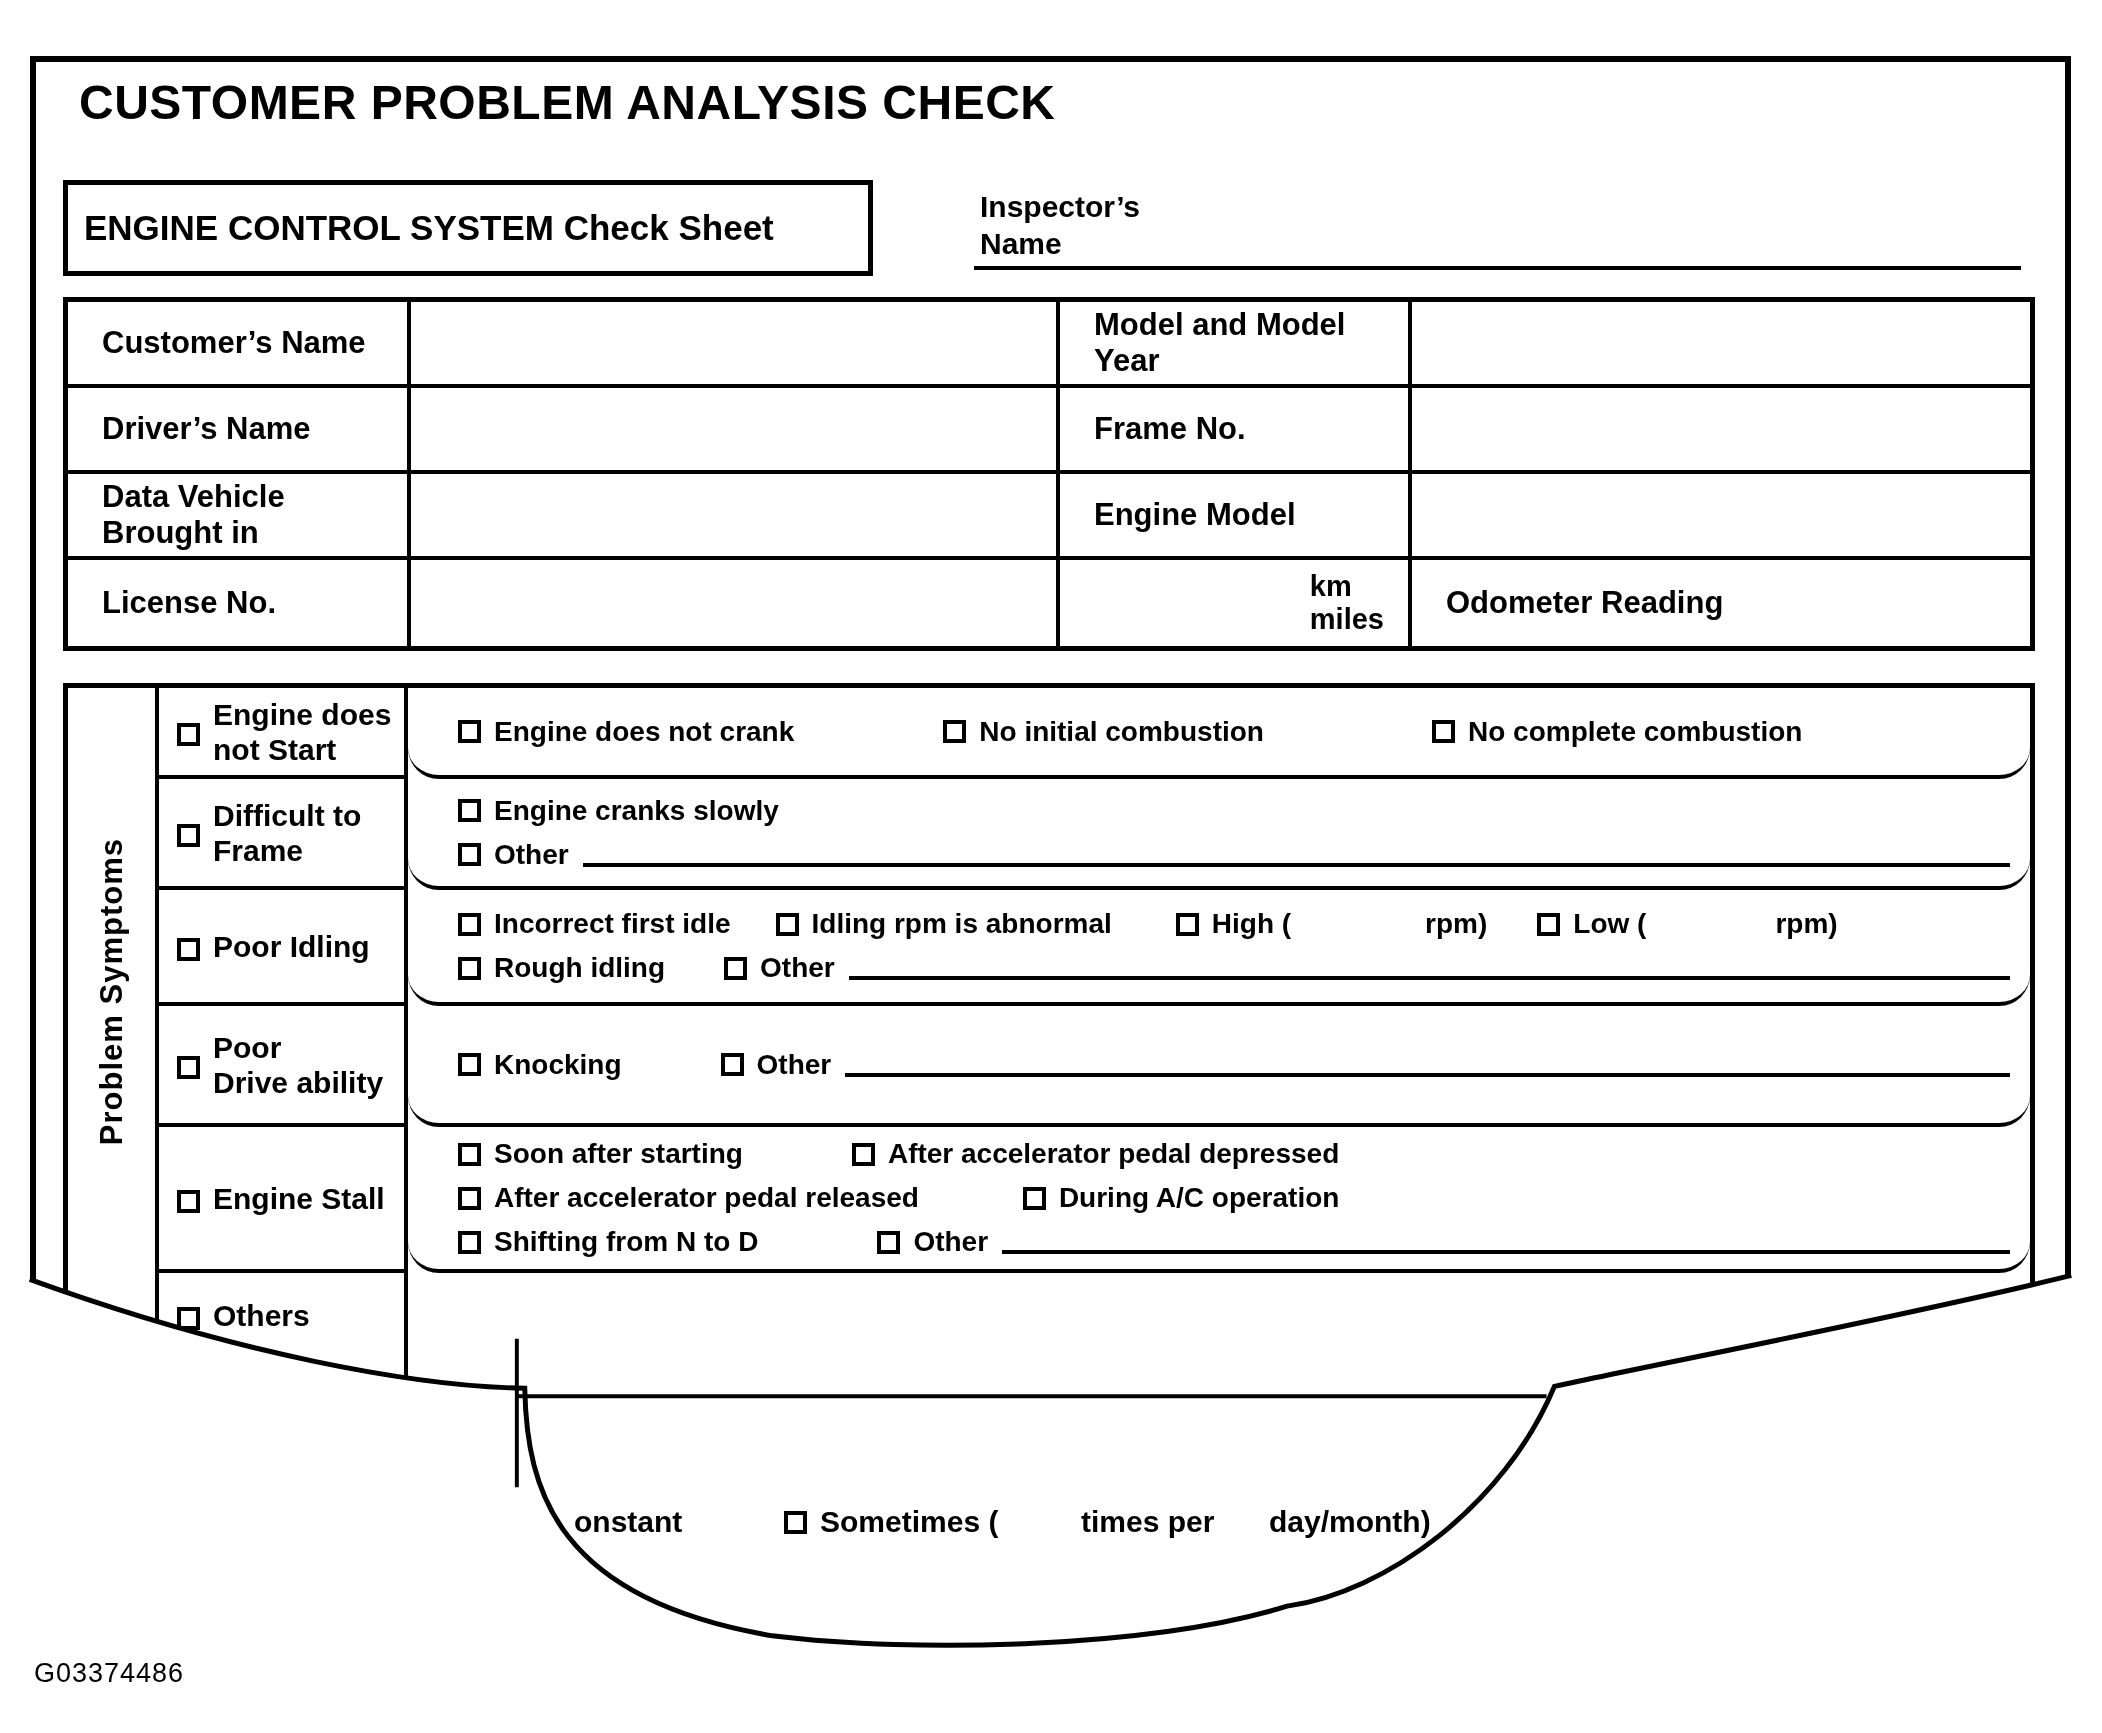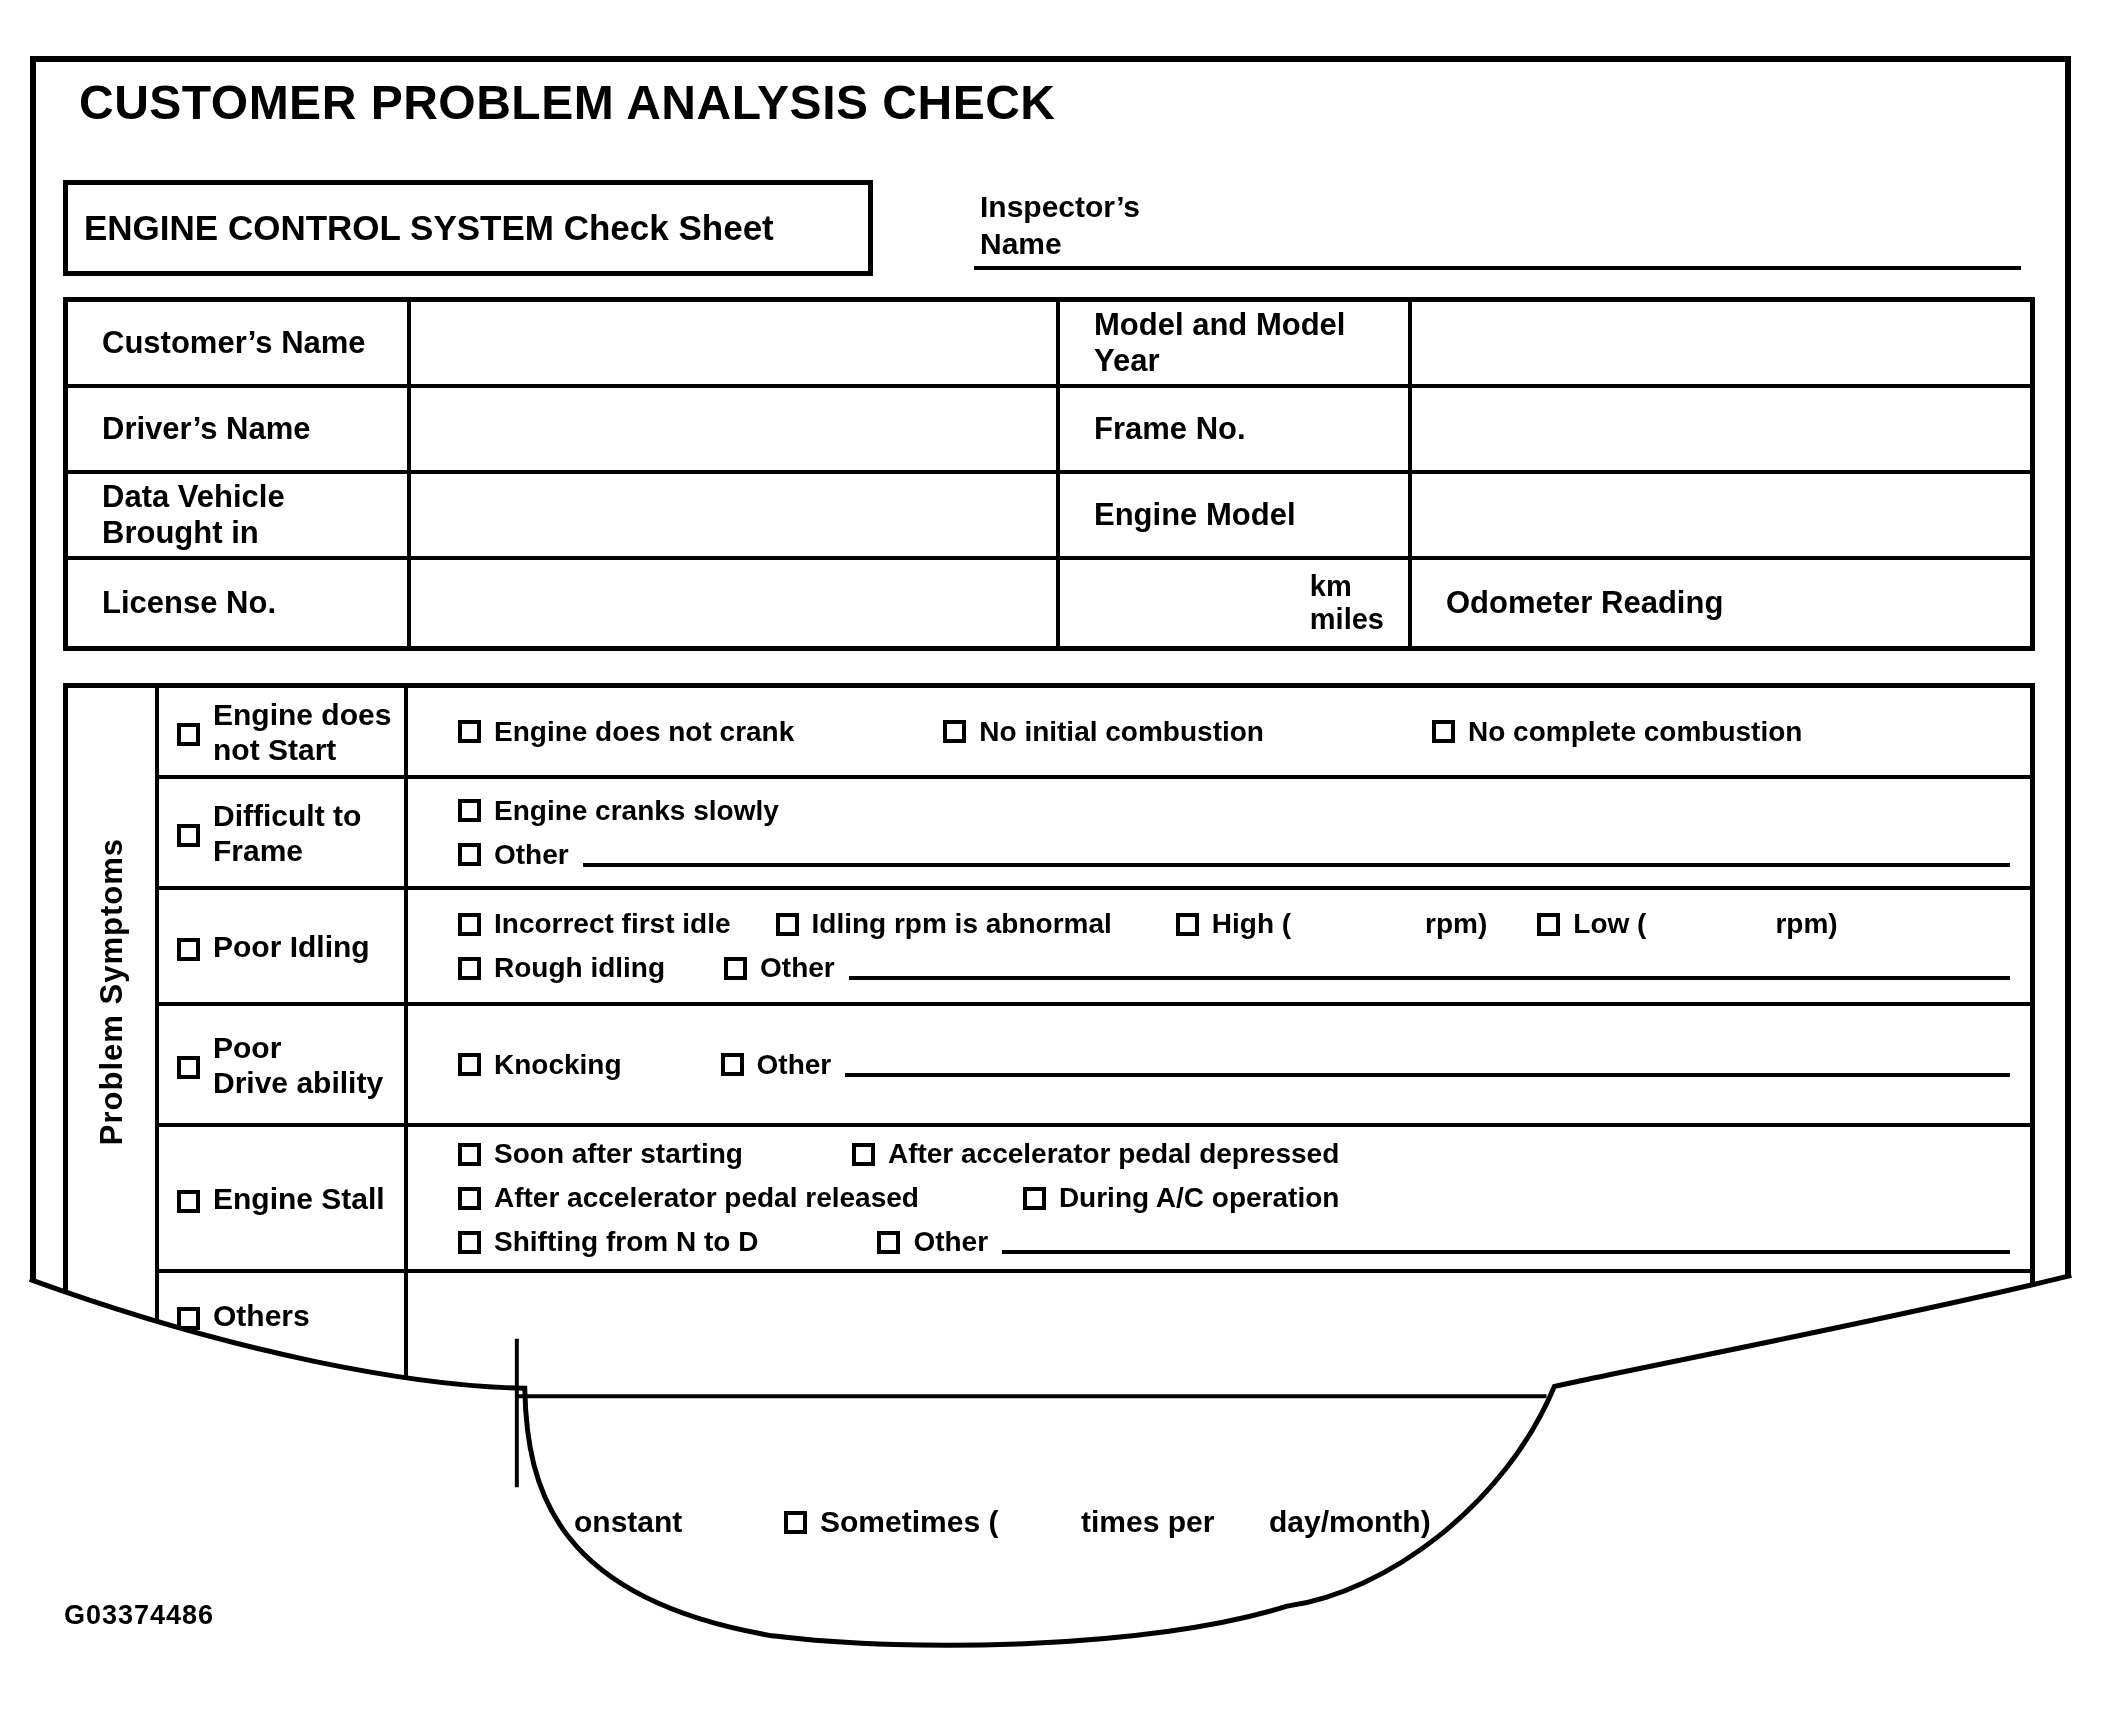--- a/index.html
+++ b/index.html
@@ -74,43 +74,43 @@
     display: flex; align-items: center; padding: 0 6px 0 18px;
     font-size: 30px; line-height: 35px;
   }
   .slab .lab-inner { display: flex; align-items: center; }
   .slab .lab-inner .cb { margin-top: 6px; }
   .slab .lab-inner span:last-child { white-space: pre-line; }
   .slab.top { align-items: flex-start; padding-top: 25px; border-bottom: none; }
   .sdet {
     grid-column: 3; border-bottom: 4px solid #000;
     display: flex; flex-direction: column; justify-content: center; gap: 12px;
-    padding-left: 50px; padding-right: 12px; font-size: 28px;
+    padding-left: 50px; padding-right: 12px; font-size: 28px; border-radius: 31px;
   }
   .sdet.last { border-bottom: none; }
   .line { display: flex; align-items: center; white-space: nowrap; }
   .item { display: inline-flex; align-items: center; white-space: nowrap; }
   .cb {
     width: 23px; height: 23px; border: 4px solid #000;
     display: inline-block; flex: none; margin-right: 13px; background: #fff;
   }
   .fill { flex: 1 1 auto; height: 24px; border-bottom: 4px solid #000; margin-left: 14px; margin-right: 8px; }
   .blank { display: inline-block; flex: none; }
 
   
   .tear { position: absolute; left: 0; top: 0; width: 2103px; height: 1734px; z-index: 5; pointer-events: none; }
 
   
   .fragment { position: absolute; left: 0; top: 1505px; width: 2103px; height: 40px; z-index: 8; font-size: 30px; line-height: 34px; }
   .ftok { position: absolute; top: 0; white-space: nowrap; }
   .fchk { display: inline-flex; align-items: center; }
 
   .footer-code {
-    position: absolute; left: 34px; top: 1600px; z-index: 8;
-    font-size: 27px; font-weight: 700; letter-spacing: 1px; margin-left: 30px;
+    position: absolute; left: 34px; top: 1658px; z-index: 8;
+    font-size: 27px; font-weight: 400; letter-spacing: 1px;
   }
 </style>
 </head>
 <body>
 
 <div>
 
   <div class="outer"></div>
 
   <div class="title">CUSTOMER PROBLEM ANALYSIS CHECK</div>

